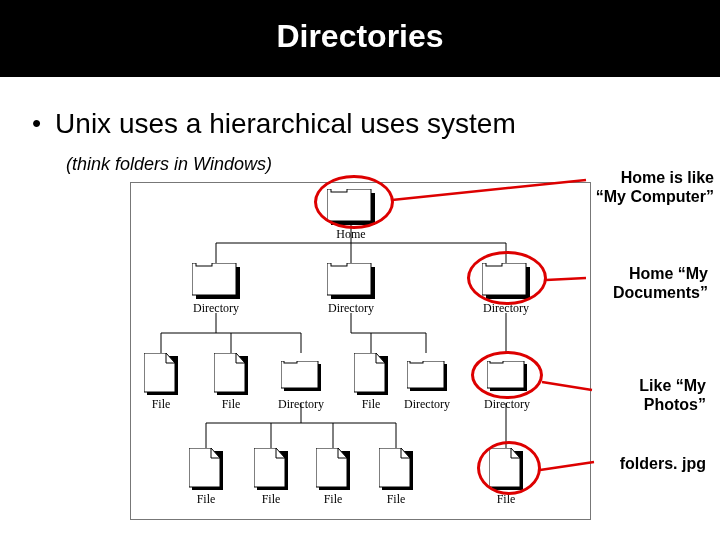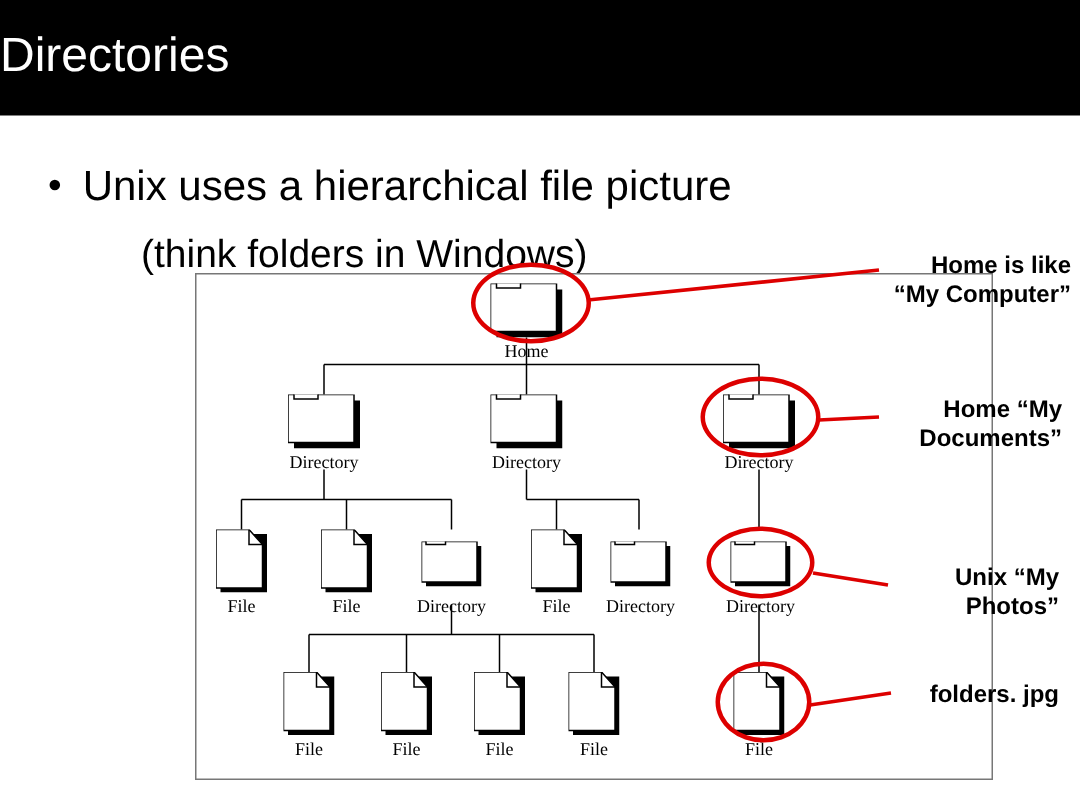--- a/index.html
+++ b/index.html
@@ -1,42 +1,42 @@
 <!DOCTYPE html>
 <html><head>
 <meta charset="utf-8">
 <style>
   * { box-sizing: border-box; margin: 0; padding: 0; }
   body { width: 720px; height: 540px; background: #fff; font-family: Arial, Helvetica, sans-serif; position: relative; overflow: hidden; }
-  .title-bar { width: 100%; background: #000; color: #fff; text-align: left; padding: 18px 0 22px 0; font-size: 32px; font-weight: normal; }
+  .title-bar { width: 100%; background: #000; color: #fff; text-align: center; padding: 18px 0 22px 0; font-size: 32px; font-weight: bold; }
   .bullet-row { position: absolute; top: 108px; left: 32px; display: flex; align-items: flex-start; }
   .bullet-dot { font-size: 26px; line-height: 30px; margin-right: 14px; }
   .bullet-text { font-size: 28px; }
-  .sub-text { position: absolute; top: 154px; left: 94px; font-size: 26px; }
-  .diagram { position: absolute; top: 182px; left: 130px; width: 532px; height: 338px; border: 1px solid #777; background: #fff; }
+  .sub-text { position: absolute; top: 154px; left: 66px; font-size: 18px; font-style: italic; }
+  .diagram { position: absolute; top: 182px; left: 130px; width: 461px; height: 338px; border: 1px solid #777; background: #fff; }
   .anno { position: absolute; font-size: 16px; font-weight: bold; color: #000; line-height: 1.2; text-align: right; }
   .folder { position: absolute; width: 48px; height: 36px; }
   .folder svg { width: 48px; height: 36px; }
   .folder-s { position: absolute; width: 40px; height: 30px; }
   .folder-s svg { width: 40px; height: 30px; }
   .file { position: absolute; width: 34px; height: 42px; }
   .file svg { width: 34px; height: 42px; }
   .lbl { position: absolute; font-size: 12px; font-family: "Times New Roman", serif; text-align: center; }
   .circle { position: absolute; border: 3px solid #d00; border-radius: 50%; pointer-events: none; }
   .conn { position: absolute; stroke: #000; stroke-width: 1; fill: none; }
   .callout { position: absolute; stroke: #d00; stroke-width: 2.5; fill: none; }
 </style>
 </head>
 <body>
 
 <div class="title-bar">Directories</div>
 
 <div class="bullet-row">
   <span class="bullet-dot">•</span>
-  <span class="bullet-text">Unix uses a hierarchical file picture</span>
+  <span class="bullet-text">Unix uses a hierarchical uses system</span>
 </div>
 <div class="sub-text">(think folders in Windows)</div>
 
 <div class="diagram">
 
   <svg class="conn" style="left:0;top:0;width:444px;height:338px">
 
     <line x1="220" y1="42" x2="220" y2="60"></line>
     <line x1="85" y1="60" x2="375" y2="60"></line>
     <line x1="85" y1="60" x2="85" y2="80"></line>
@@ -209,14 +209,14 @@
 
 <svg class="callout" style="left:0;top:0;width:720px;height:540px">
   <line x1="392" y1="200" x2="586" y2="180"></line>
   <line x1="546" y1="280" x2="586" y2="278"></line>
   <line x1="542" y1="382" x2="592" y2="390"></line>
   <line x1="540" y1="470" x2="594" y2="462"></line>
 </svg>
 
 <div class="anno" style="left:588px;top:168px;width:126px">Home is like “My Computer”</div>
 <div class="anno" style="left:588px;top:264px;width:120px">Home “My Documents”</div>
-<div class="anno" style="left:596px;top:376px;width:110px">Unix “My Photos”</div>
+<div class="anno" style="left:596px;top:376px;width:110px">Like “My Photos”</div>
 <div class="anno" style="left:596px;top:454px;width:110px">folders. jpg</div>
 
 </body></html>

